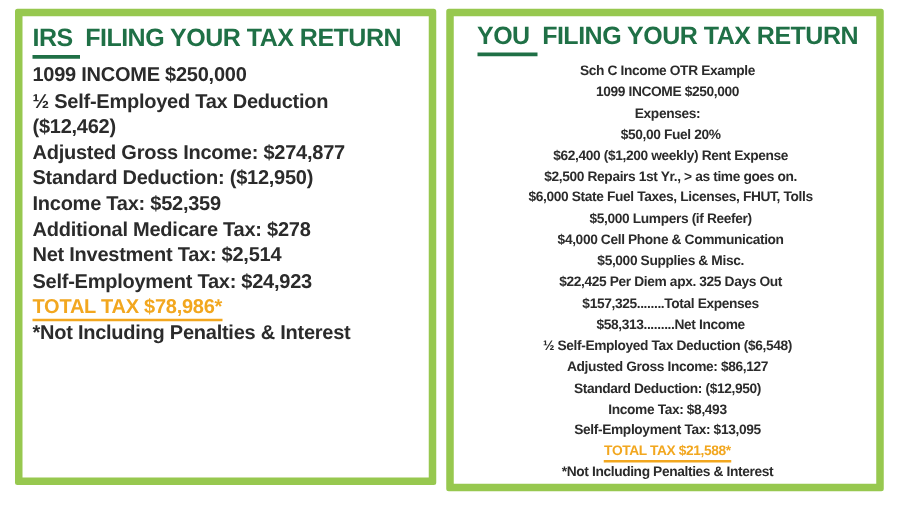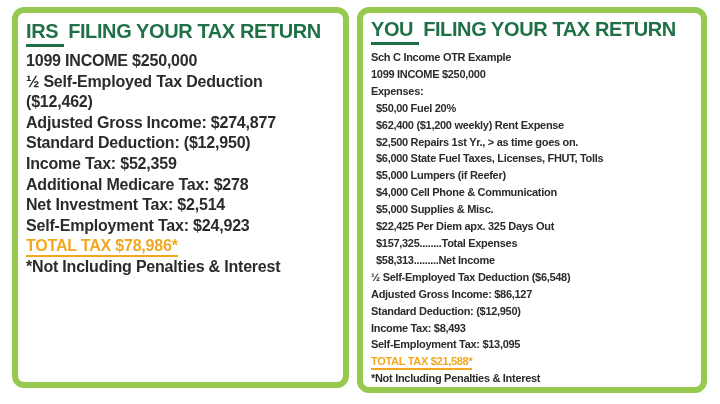--- a/index.html
+++ b/index.html
@@ -12,36 +12,37 @@
     height: 404px;
     position: relative;
     overflow: hidden;
     font-family: "Liberation Sans", sans-serif;
     font-weight: 700;
   }
   .panel {
     position: absolute;
     background: #ffffff;
     border: 6px solid var(--panel-border, #97C84F);
-    border-radius: 12px;
+    border-radius: 2px;
     box-sizing: border-box;
   }
   .panel.left-panel {
     left: 12px;
     top: 7px;
     width: 337px;
     height: 381px;
     padding: 5px 6px 5px 8px;
   }
   .panel.right-panel {
     left: 357px;
     top: 7px;
     width: 350px;
     height: 386px;
     padding: 3px 4px 3px 8px;
+    text-align: center;
   }
   .panel-title {
     margin: 0 0 4px 0;
     font-size: 20px;
     line-height: 26px;
     font-weight: 700;
     color: var(--title-green, #1F7046);
     letter-spacing: -0.4px;
     white-space: nowrap;
   }

